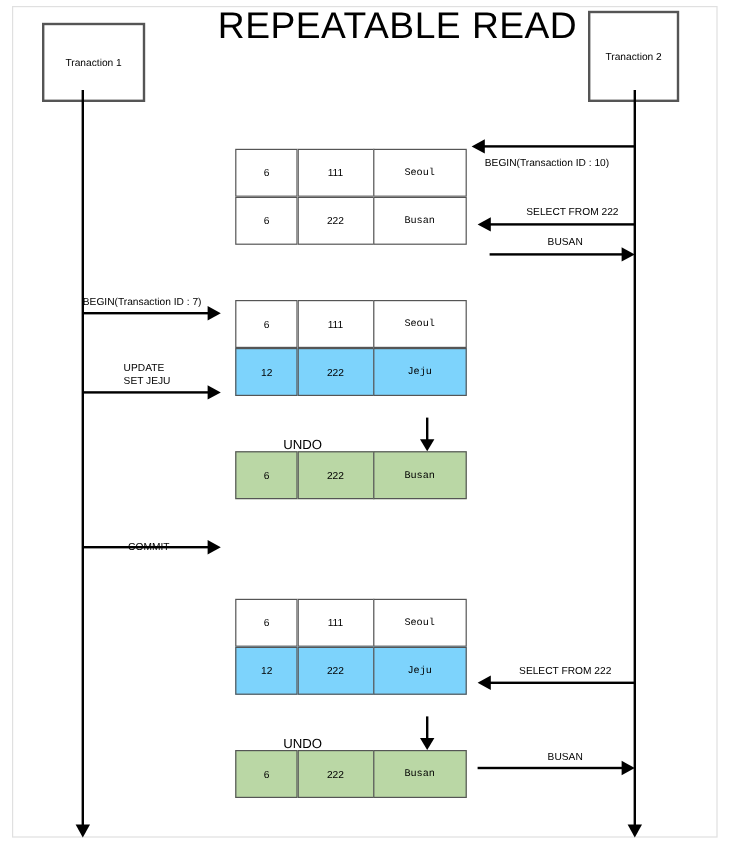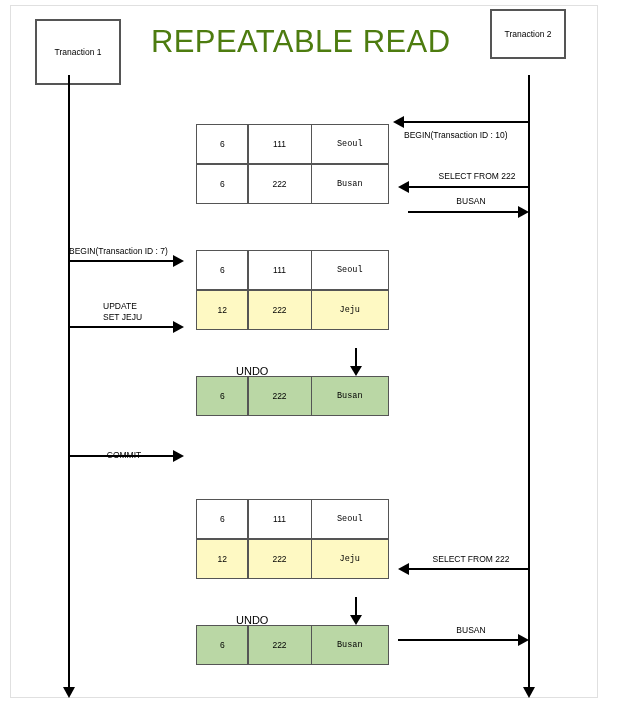--- a/index.html
+++ b/index.html
@@ -17,22 +17,22 @@
   .actor-label{font-size:8.5px;color:#000;text-align:center;line-height:1.2;}
 
   
   .lifeline{position:absolute;width:2px;background:#000;}
   .lifeline-head{position:absolute;width:0;height:0;
                  border-left:6px solid transparent;
                  border-right:6px solid transparent;
                  border-top:11px solid #000;}
 
   
-  #title{position:absolute;left:140px;top:20px;width:330px;text-align:left;
-         font-size:31px;letter-spacing:.4px;color:#4d7c0f;line-height:1;}
+  #title{position:absolute;left:140px;top:0;width:330px;text-align:right;
+         font-size:31px;letter-spacing:.4px;color:#000000;line-height:1;}
 
   
   .msg{position:absolute;height:2px;background:#000;}
   .head-r{position:absolute;width:0;height:0;
           border-top:6px solid transparent;
           border-bottom:6px solid transparent;
           border-left:11px solid #000;}
   .head-l{position:absolute;width:0;height:0;
           border-top:6px solid transparent;
           border-bottom:6px solid transparent;
@@ -46,21 +46,21 @@
        box-sizing:border-box;}
   .trow{display:flex;}
   .cell{box-sizing:border-box;border:1.5px solid #555;
         margin:-0.75px 0 0 -0.75px;
         display:flex;align-items:center;justify-content:center;
         font-size:8.5px;color:#000;height:40px;}
   .c1{width:52px;}
   .c2{width:64px;}
   .c3{width:78px;font-family:Liberation Mono, monospace;}
   .r-white{background:#ffffff;}
-  .r-orange{background:#fef9c3;}
+  .r-orange{background:#7dd3fc;}
   .r-green{background:#bad7a5;}
 
   .undo-label{position:absolute;font-size:11px;color:#000;padding-left:36px;}
 
   
   .undo-arrow-line{position:absolute;width:2px;background:#000;}
   .undo-arrow-head{position:absolute;width:0;height:0;
                    border-left:6px solid transparent;
                    border-right:6px solid transparent;
                    border-top:10px solid #000;}
@@ -71,21 +71,21 @@
 <div id="page">
 
   <div id="title">REPEATABLE READ</div>
 
   <div class="actor-box" style="left:24px;top:13px;width:86px;height:66px;">
     <span class="actor-label">Tranaction 1</span>
   </div>
   <div class="lifeline" style="left:57px;top:69px;height:613px;"></div>
   <div class="lifeline-head" style="left:52px;top:681px;"></div>
 
-  <div class="actor-box" style="left:479px;top:3px;width:76px;height:50px;">
+  <div class="actor-box" style="left:479px;top:3px;width:76px;height:76px;">
     <span class="actor-label">Tranaction 2</span>
   </div>
   <div class="lifeline" style="left:517px;top:69px;height:613px;"></div>
   <div class="lifeline-head" style="left:512px;top:681px;"></div>
 
   <div class="msg-label" style="left:393px;top:101px;margin-top:23px;">BEGIN(Transaction ID : 10)</div>
   <div class="msg" style="left:392px;top:115px;width:126px;"></div>
   <div class="head-l" style="left:382px;top:110px;"></div>
 
   <div class="tbl" style="left:186px;top:119px;">

